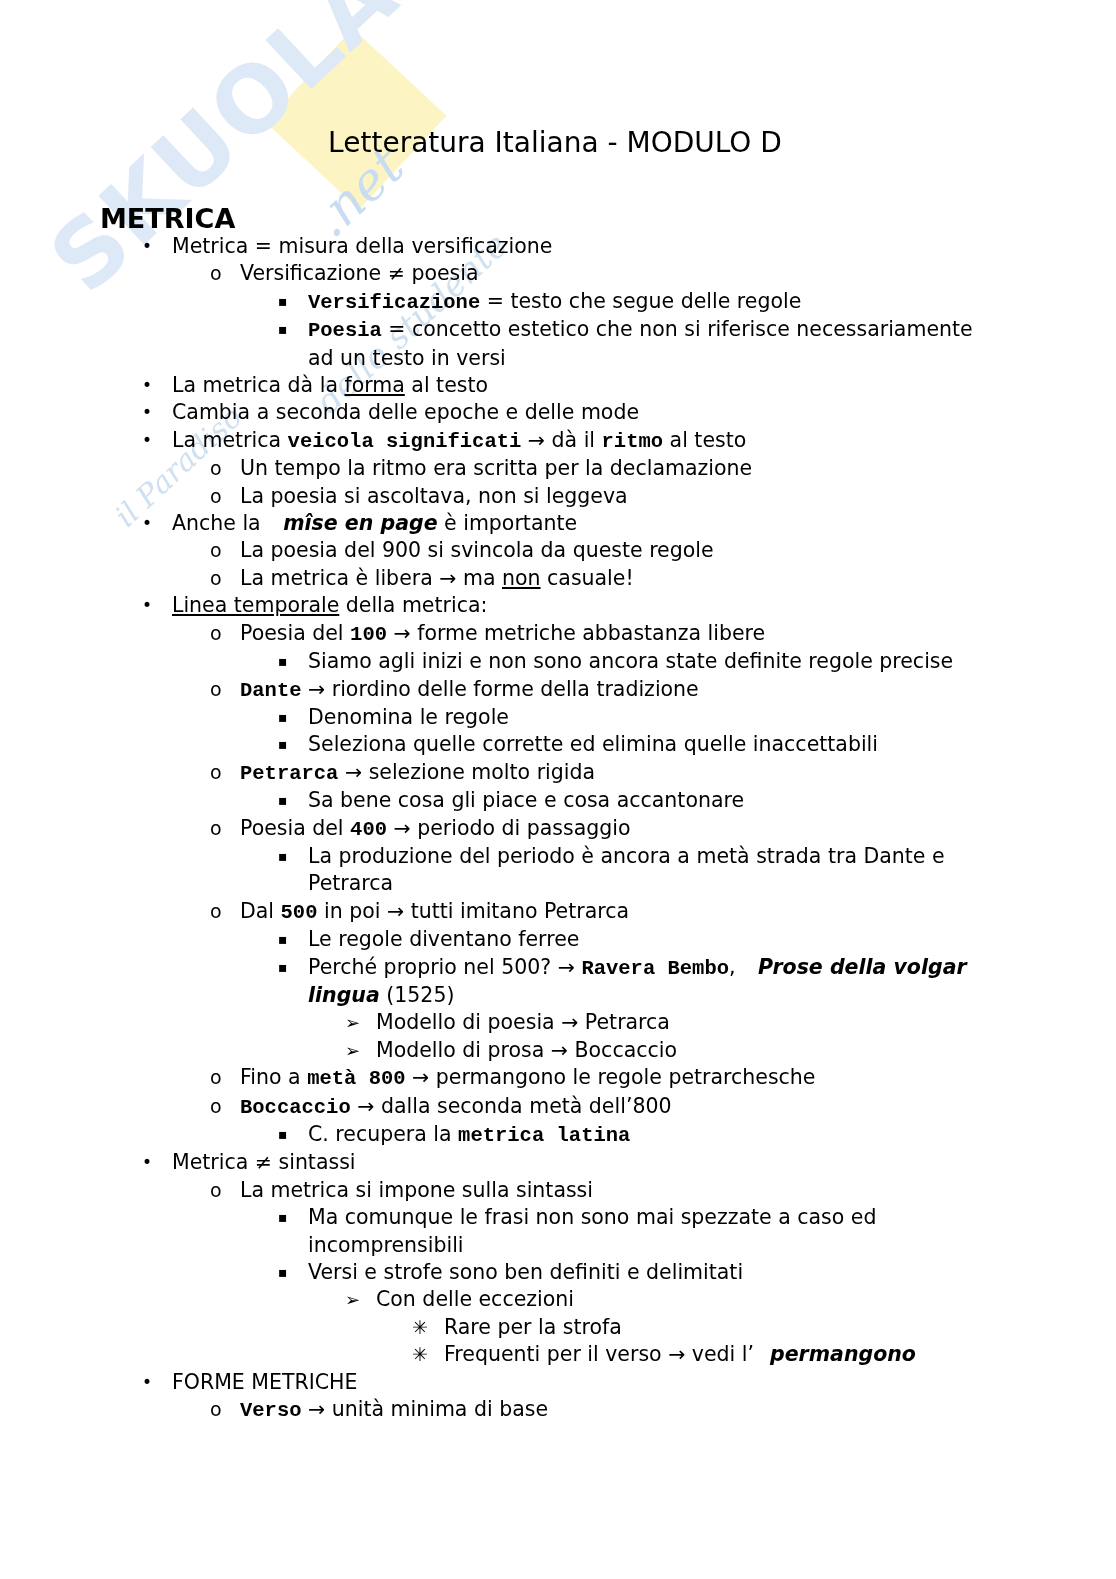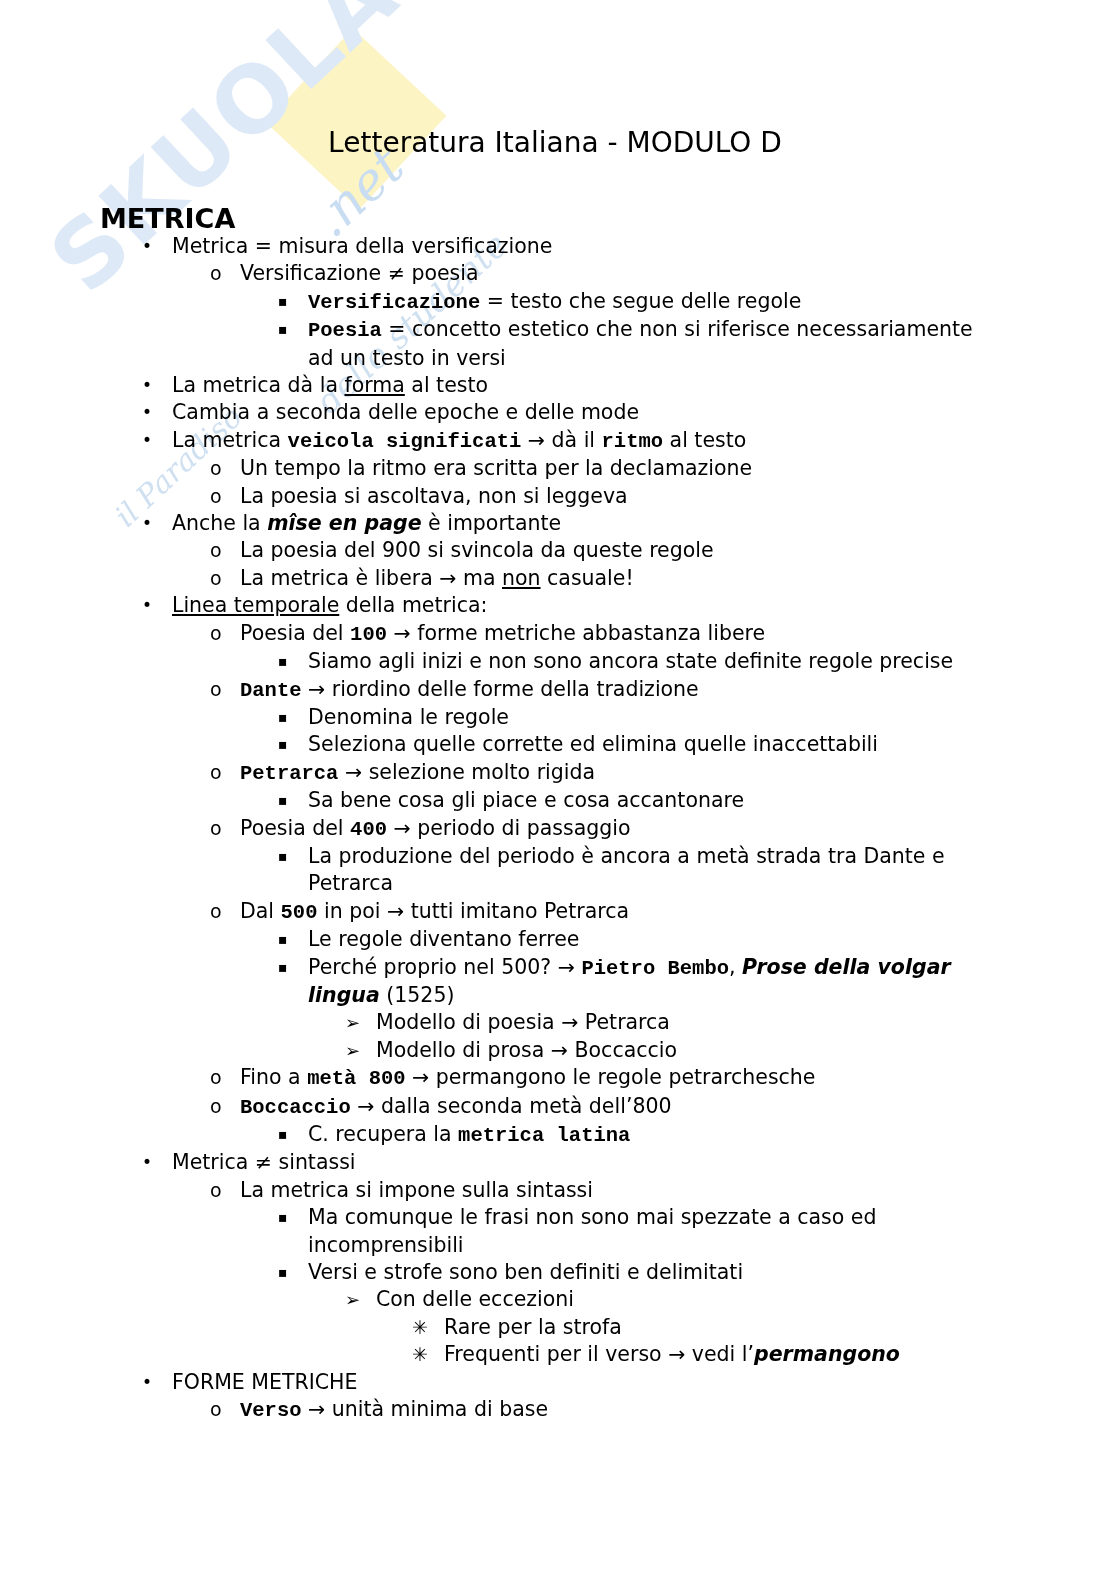--- a/index.html
+++ b/index.html
@@ -139,21 +139,21 @@
   .lvl3 { margin-left: 308px; width: 669px; }
   .lvl3 > .marker { left: -30px; font-size: 14px; line-height: 27.4px; }
 
   .lvl4 { margin-left: 376px; width: 601px; }
   .lvl4 > .marker { left: -31px; font-size: 18px; line-height: 27.4px; }
 
   .lvl5 { margin-left: 444px; width: 533px; }
   .lvl5 > .marker { left: -32px; font-size: 19px; line-height: 27.4px; }
 
   b, .b { font-weight: bold; font-family: Liberation Mono, monospace; }
-  .bi { font-weight: bold; font-style: italic; }
+  .bi { font-weight: bold; font-style: italic; margin-left: 16px; }
   u, .u { text-decoration: underline; }
 </style>
 </head>
 <body>
 
 <div id="page">
 
   <div id="watermark">
     <div class="wm-diamond"></div>
     <div class="wm-skuola">SKUOLA</div>
@@ -262,21 +262,21 @@
         <div class="li lvl2">
           <span class="marker">o</span>
           <span class="txt">Dal <b>500</b> in poi → tutti imitano Petrarca</span>
         </div>
         <div class="li lvl3">
           <span class="marker">▪</span>
           <span class="txt">Le regole diventano ferree</span>
         </div>
         <div class="li lvl3">
           <span class="marker">▪</span>
-          <span class="txt">Perché proprio nel 500? → <b>Pietro Bembo</b>, <span class="bi">Prose della volgar lingua</span> (1525)</span>
+          <span class="txt">Perché proprio nel 500? → <b>Ravera Bembo</b>, <span class="bi">Prose della volgar lingua</span> (1525)</span>
         </div>
         <div class="li lvl4">
           <span class="marker">➢</span>
           <span class="txt">Modello di poesia → Petrarca</span>
         </div>
         <div class="li lvl4">
           <span class="marker">➢</span>
           <span class="txt">Modello di prosa → Boccaccio</span>
         </div>
         <div class="li lvl2">

